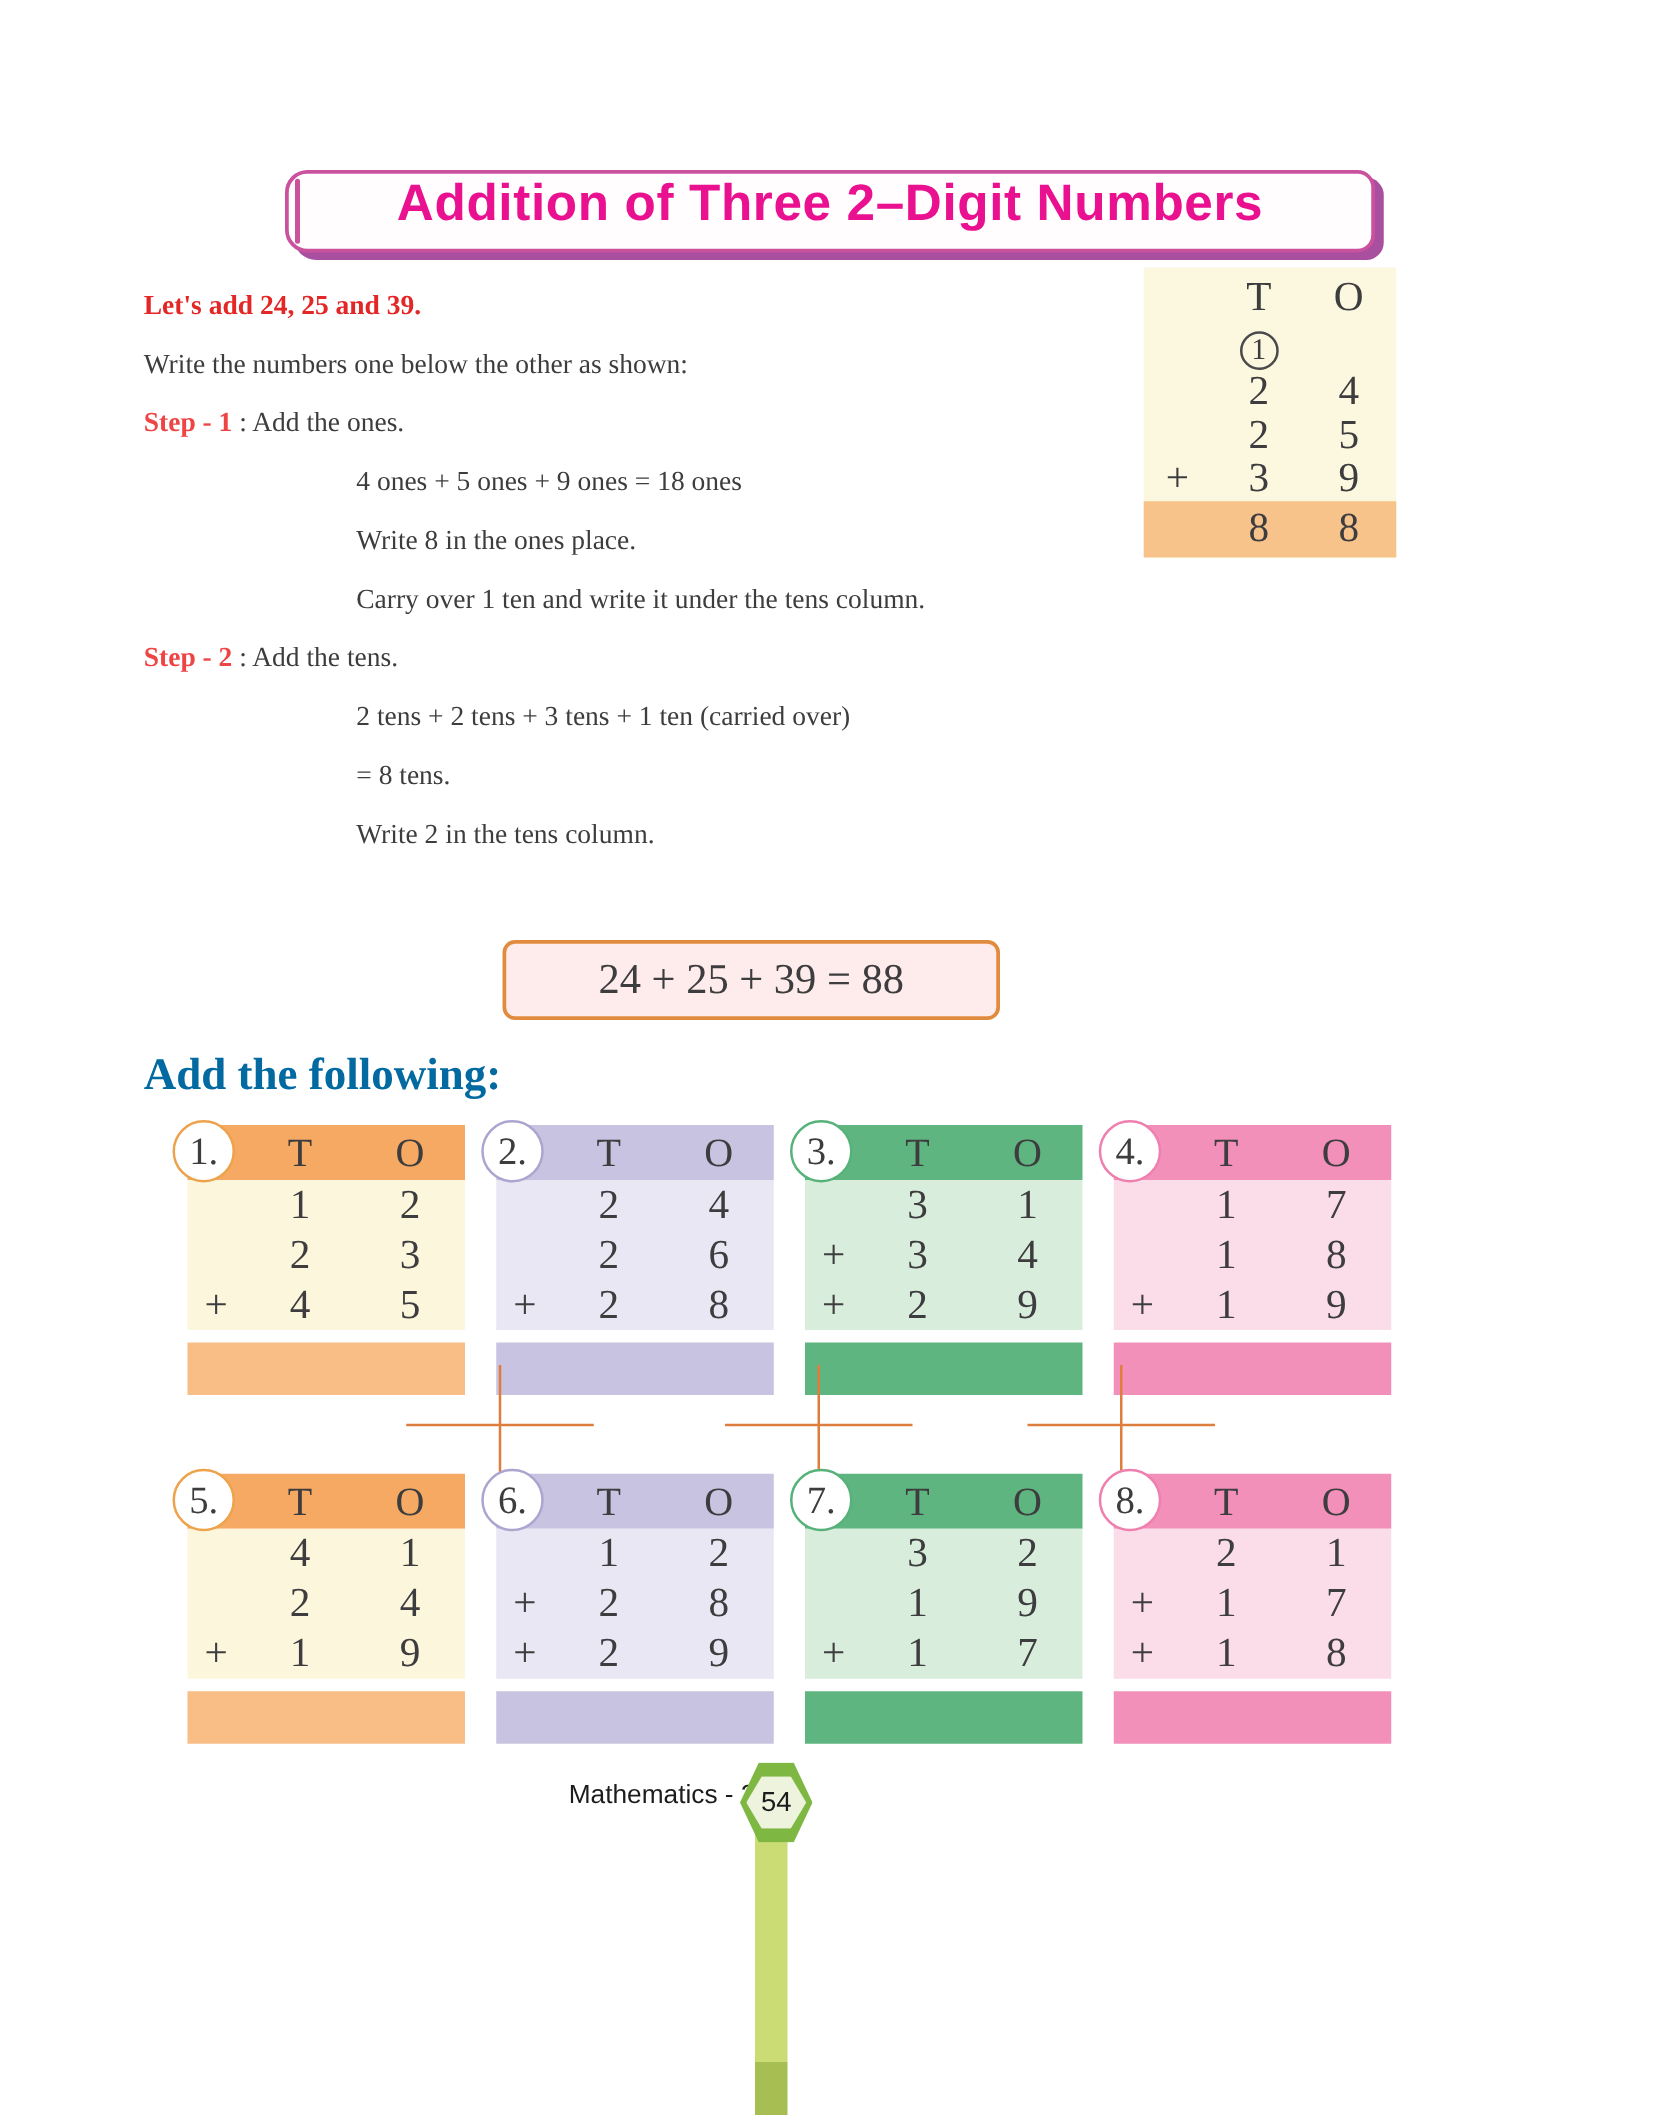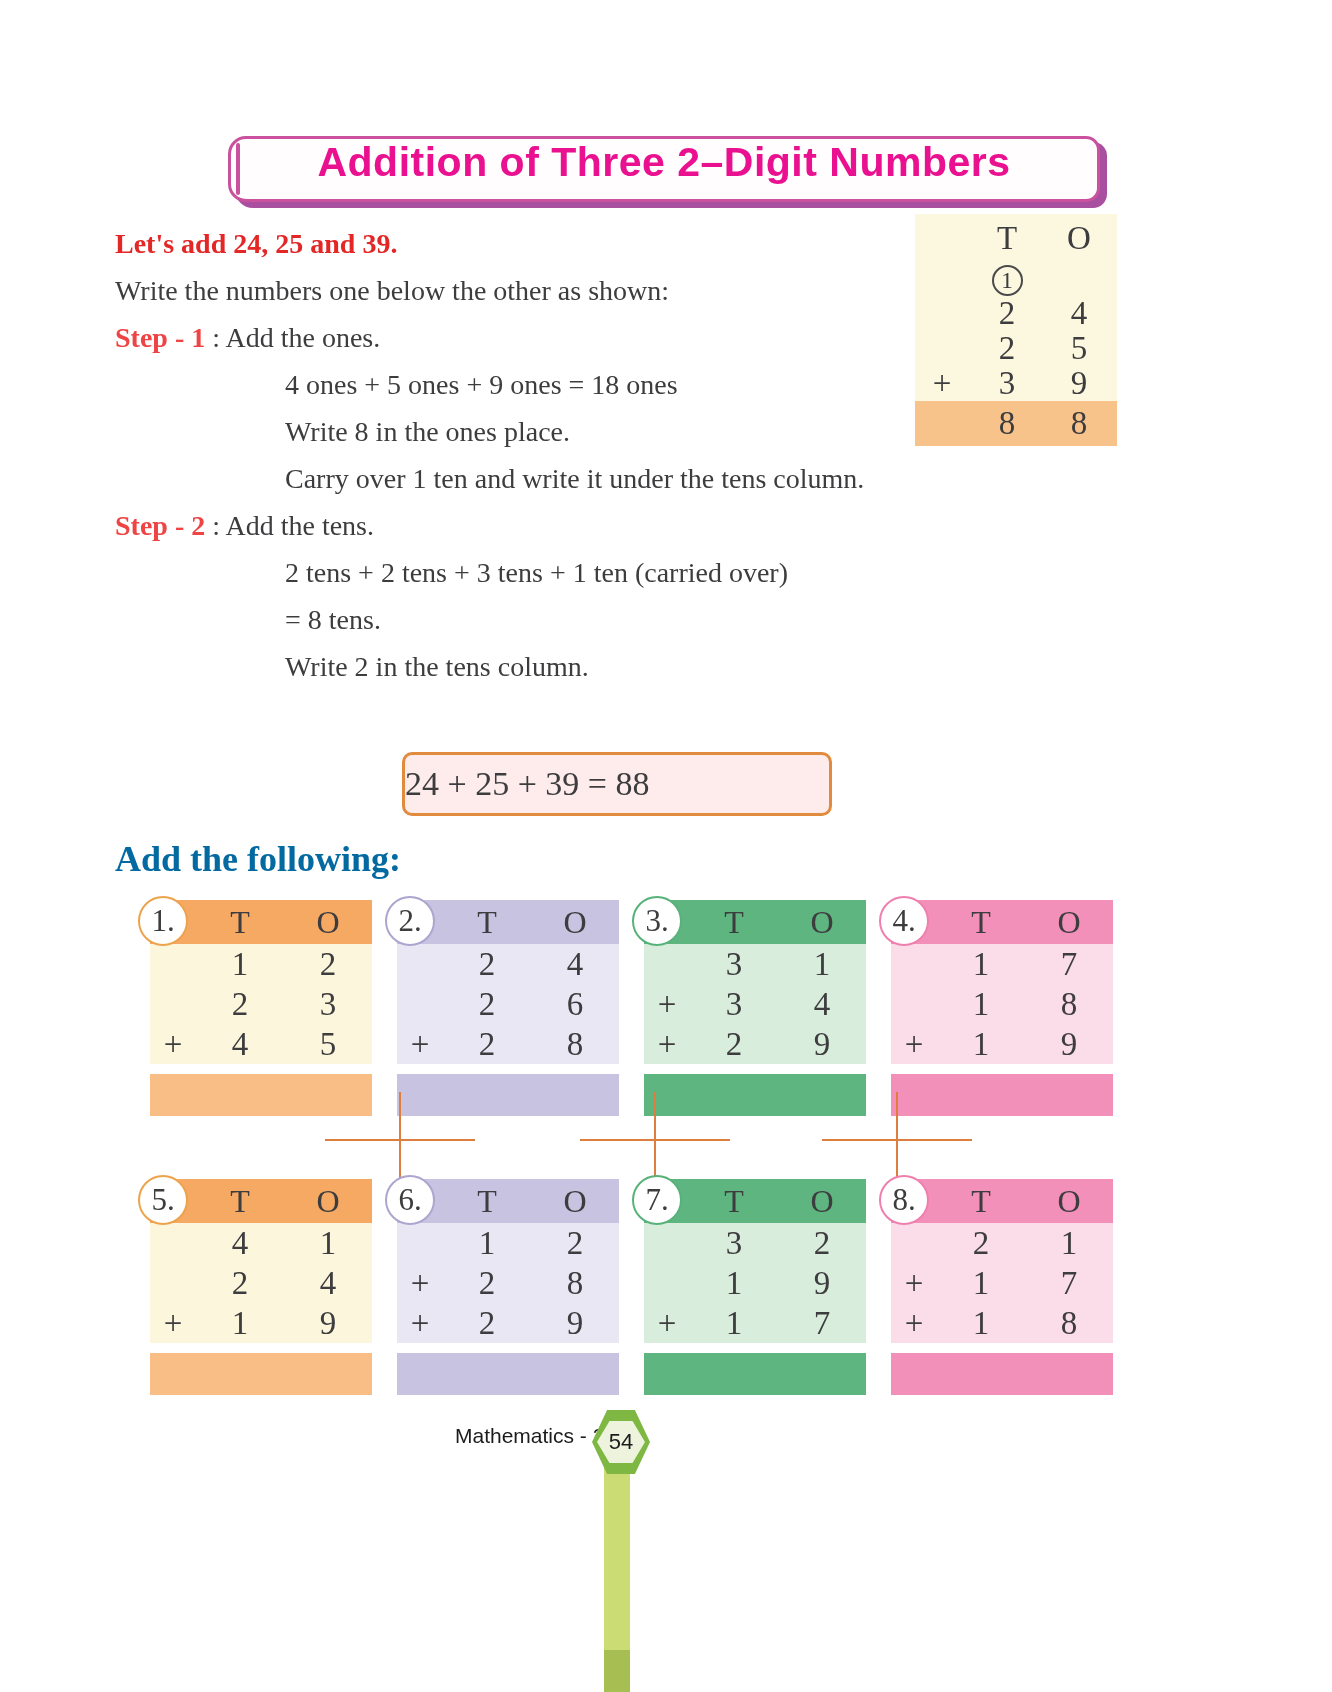--- a/index.html
+++ b/index.html
@@ -7,38 +7,38 @@
   body{background:#ffffff;font-family:"Liberation Serif",serif;color:#3d3c3e;position:relative;overflow:hidden;}
 
   
   .banner{position:absolute;left:228px;top:118px;width:872px;height:66px;background:#fffdfd;
           border:3px solid #c9519e;border-radius:18px 14px 14px 18px;box-shadow:7px 6px 0 #a94fa0;
           display:flex;justify-content:center;margin-top:18px;}
   .banner::before{content:"";position:absolute;left:5px;top:4px;bottom:4px;width:4px;background:#c9519e;border-radius:3px;}
   .banner-text{font-family:"Liberation Sans",sans-serif;font-weight:700;font-size:41px;color:#ea1190;letter-spacing:.5px;}
 
   
-  .lesson{position:absolute;left:115px;top:220px;width:1100px;font-size:28px;line-height:47px;white-space:nowrap;}
+  .lesson{position:absolute;left:115px;top:220px;width:1100px;font-size:22px;line-height:47px;white-space:nowrap;}
   .ln{height:47px;}
   .ln.ind{padding-left:170px;}
   .red-bold{color:#e32726;font-weight:700;}
   .bold{font-weight:700;color:#ef4444;}
 
   
   .example{position:absolute;left:915px;top:214px;width:202px;background:#fcf8df;padding-top:4px;font-size:33px;}
   .ex-row{display:grid;grid-template-columns:54px 76px 68px;height:35px;line-height:35px;text-align:center;}
   .ex-row.head{height:40px;line-height:40px;}
   .ex-row.carry-row{height:38px;line-height:38px;}
   .ex-row.answer{height:45px;line-height:45px;background:#f8c38a;}
   .carry-circle{display:inline-block;width:31px;height:31px;border:2px solid #4a494b;border-radius:50%;
                 line-height:26px;font-size:24px;text-align:center;margin-top:3px;}
 
   
-  .result-box{position:absolute;left:402px;top:752px;width:430px;height:64px;background:#fdeceb;
-              border:3px solid #e08b3e;border-radius:10px;display:flex;align-items:center;font-size:34px;}
+  .result-box{position:absolute;left:402px;top:752px;width:398px;height:64px;background:#fdeceb;
+              border:3px solid #e08b3e;border-radius:10px;display:flex;align-items:center;justify-content:center;font-size:34px;}
 
   .exercise-heading{position:absolute;left:115px;top:838px;font-size:36px;font-weight:700;color:#0369a1;}
 
   
   .problems{position:absolute;left:150px;top:900px;display:grid;grid-template-columns:repeat(4,222px);
             column-gap:25px;row-gap:63px;}
   .problem{position:relative;width:222px;}
   .p-circle{position:absolute;left:-12px;top:-4px;width:50px;height:50px;border-radius:50%;background:#ffffff;
             border:2px solid #cccccc;display:flex;align-items:center;justify-content:center;font-size:31px;z-index:2;}
   .grid3{display:grid;grid-template-columns:46px 88px 88px;text-align:center;}

